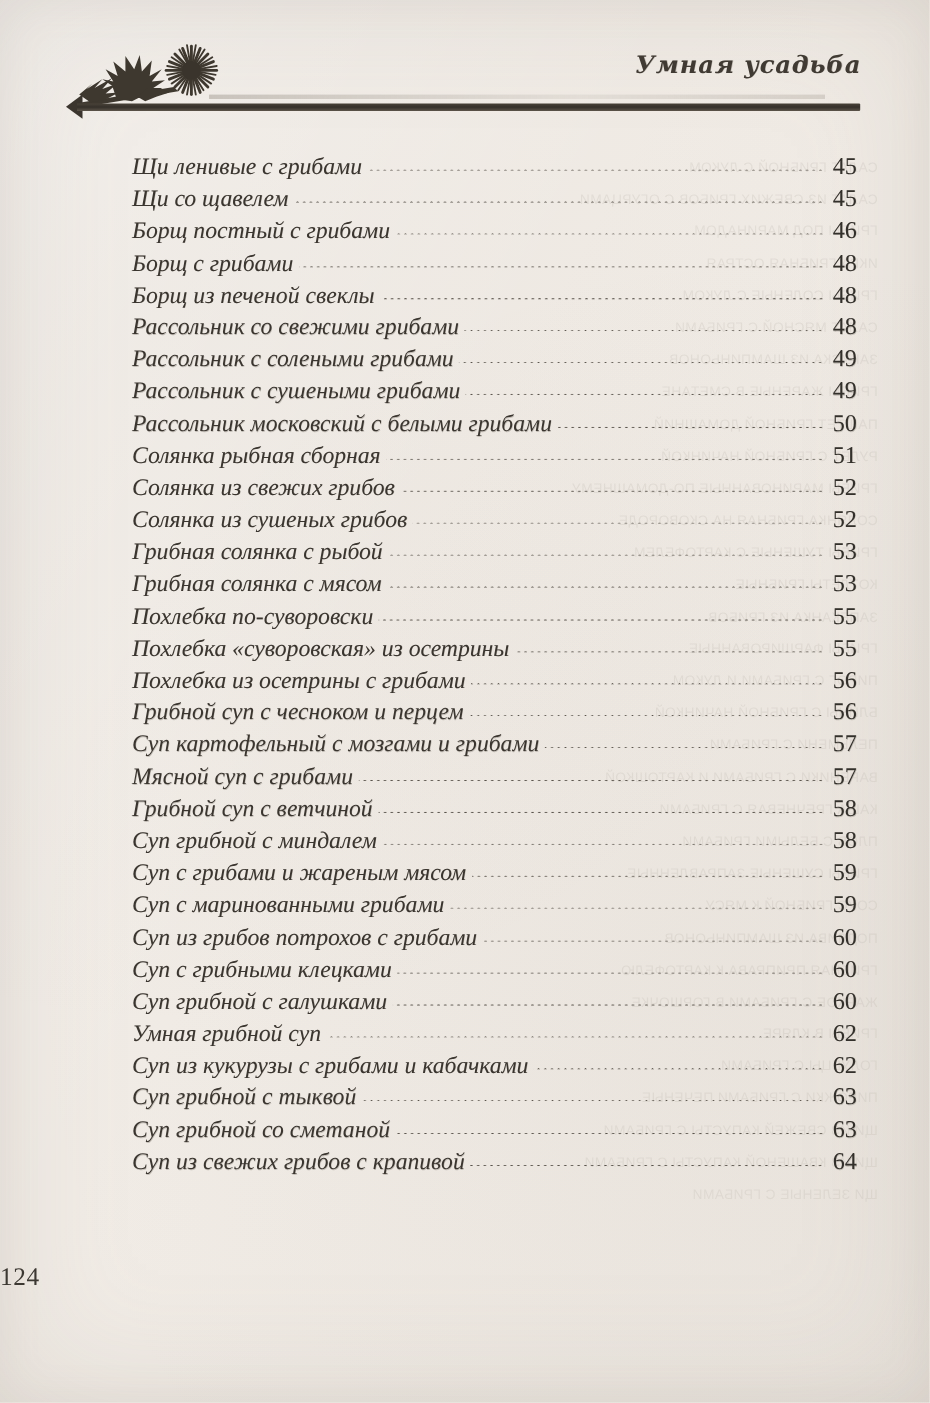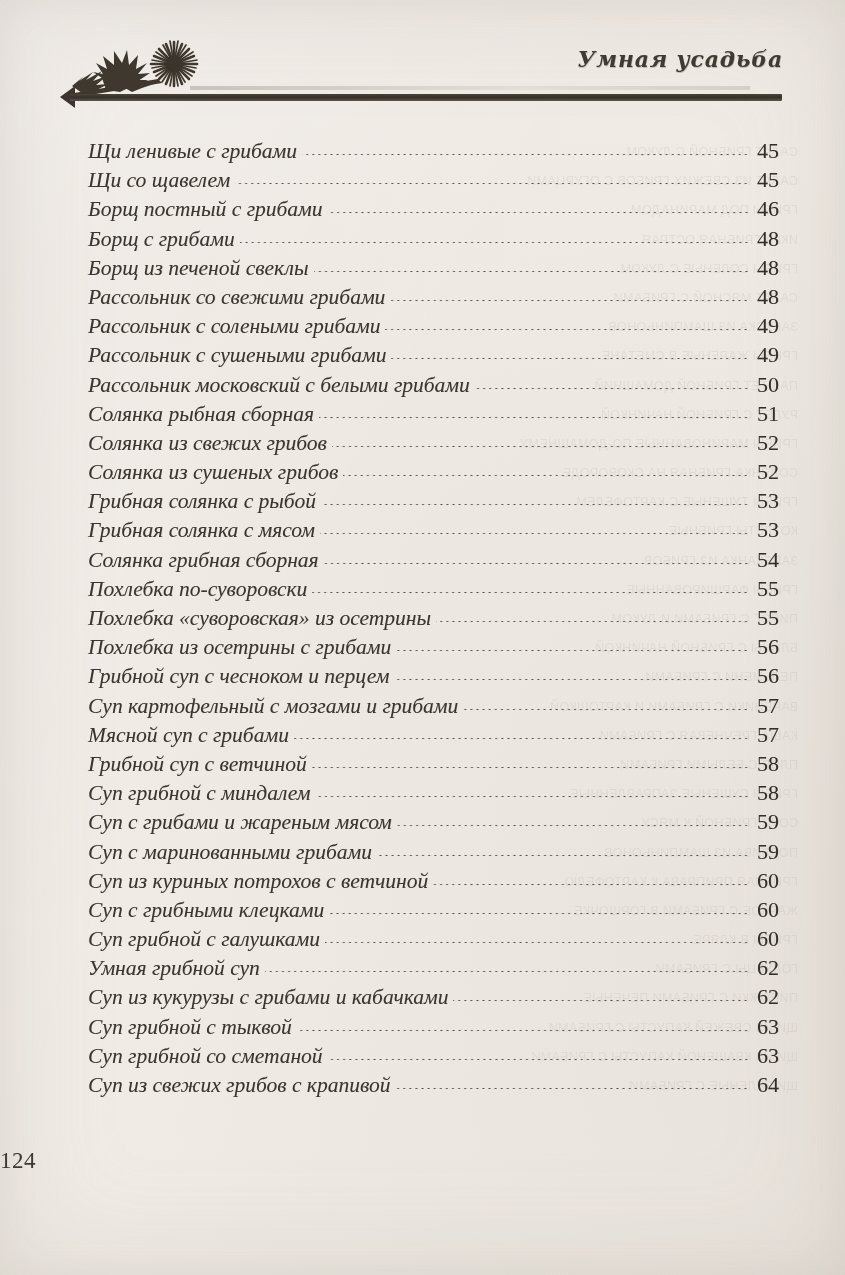--- a/index.html
+++ b/index.html
@@ -120,21 +120,21 @@
     position: absolute;
     left: 0;
     top: 138px;
     width: 845px;
     z-index: 5;
   }
   .toc-row {
     display: flex;
     align-items: baseline;
     height: 29.2px;
-    padding: 0 62px 0 88px;
+    padding: 0 62px 0 120px;
     box-sizing: border-box;
   }
   .toc-title {
     font-style: italic;
     font-size: 21.5px;
     color: #3a352f;
     white-space: nowrap;
     flex: 0 0 auto;
     text-shadow: 0.35px 0.35px 0 rgba(95,88,78,0.30);
   }
@@ -352,25 +352,20 @@
       <span class="toc-title">Грибная солянка с рыбой</span>
       <span class="toc-leader"></span>
       <span class="toc-page">53</span>
     </div>
     <div class="toc-row">
       <span class="toc-title">Грибная солянка с мясом</span>
       <span class="toc-leader"></span>
       <span class="toc-page">53</span>
     </div>
     <div class="toc-row">
-      <span class="toc-title">Солянка грибная сборная</span>
-      <span class="toc-leader"></span>
-      <span class="toc-page">54</span>
-    </div>
-    <div class="toc-row">
       <span class="toc-title">Похлебка по-суворовски</span>
       <span class="toc-leader"></span>
       <span class="toc-page">55</span>
     </div>
     <div class="toc-row">
       <span class="toc-title">Похлебка «суворовская» из осетрины</span>
       <span class="toc-leader"></span>
       <span class="toc-page">55</span>
     </div>
     <div class="toc-row">
@@ -407,21 +402,21 @@
       <span class="toc-title">Суп с грибами и жареным мясом</span>
       <span class="toc-leader"></span>
       <span class="toc-page">59</span>
     </div>
     <div class="toc-row">
       <span class="toc-title">Суп с маринованными грибами</span>
       <span class="toc-leader"></span>
       <span class="toc-page">59</span>
     </div>
     <div class="toc-row">
-      <span class="toc-title">Суп из куриных потрохов с ветчиной</span>
+      <span class="toc-title">Суп из грибов потрохов с грибами</span>
       <span class="toc-leader"></span>
       <span class="toc-page">60</span>
     </div>
     <div class="toc-row">
       <span class="toc-title">Суп с грибными клецками</span>
       <span class="toc-leader"></span>
       <span class="toc-page">60</span>
     </div>
     <div class="toc-row">
       <span class="toc-title">Суп грибной с галушками</span>

